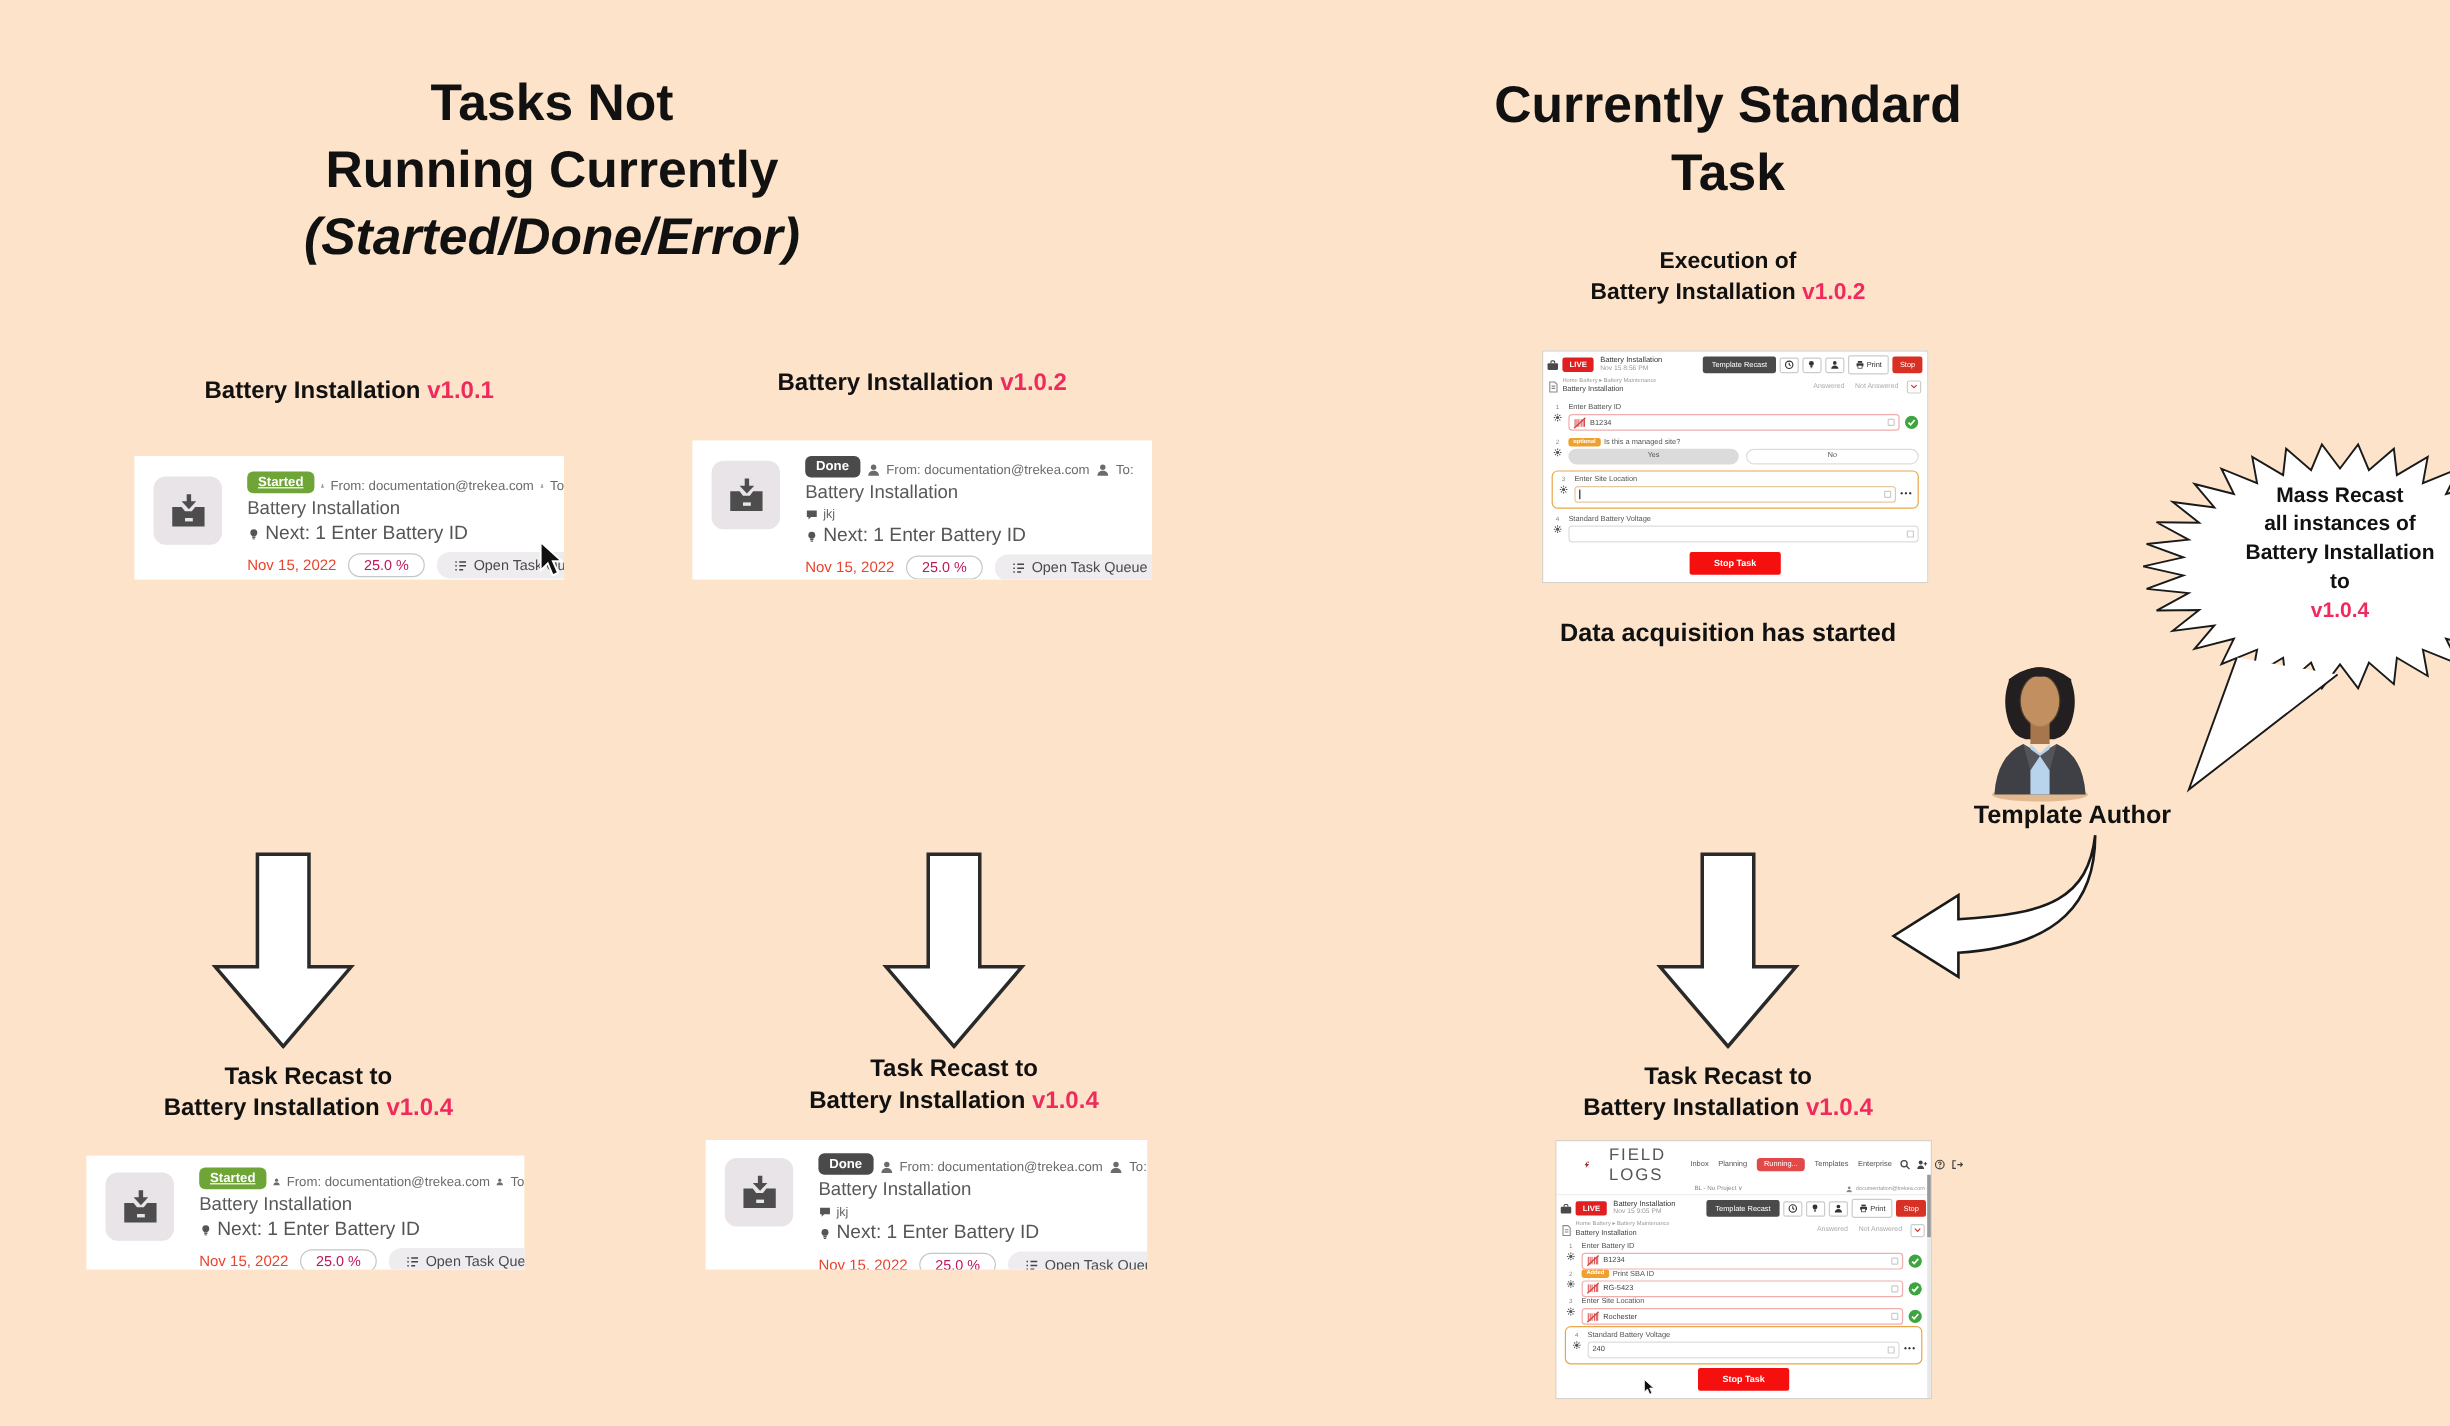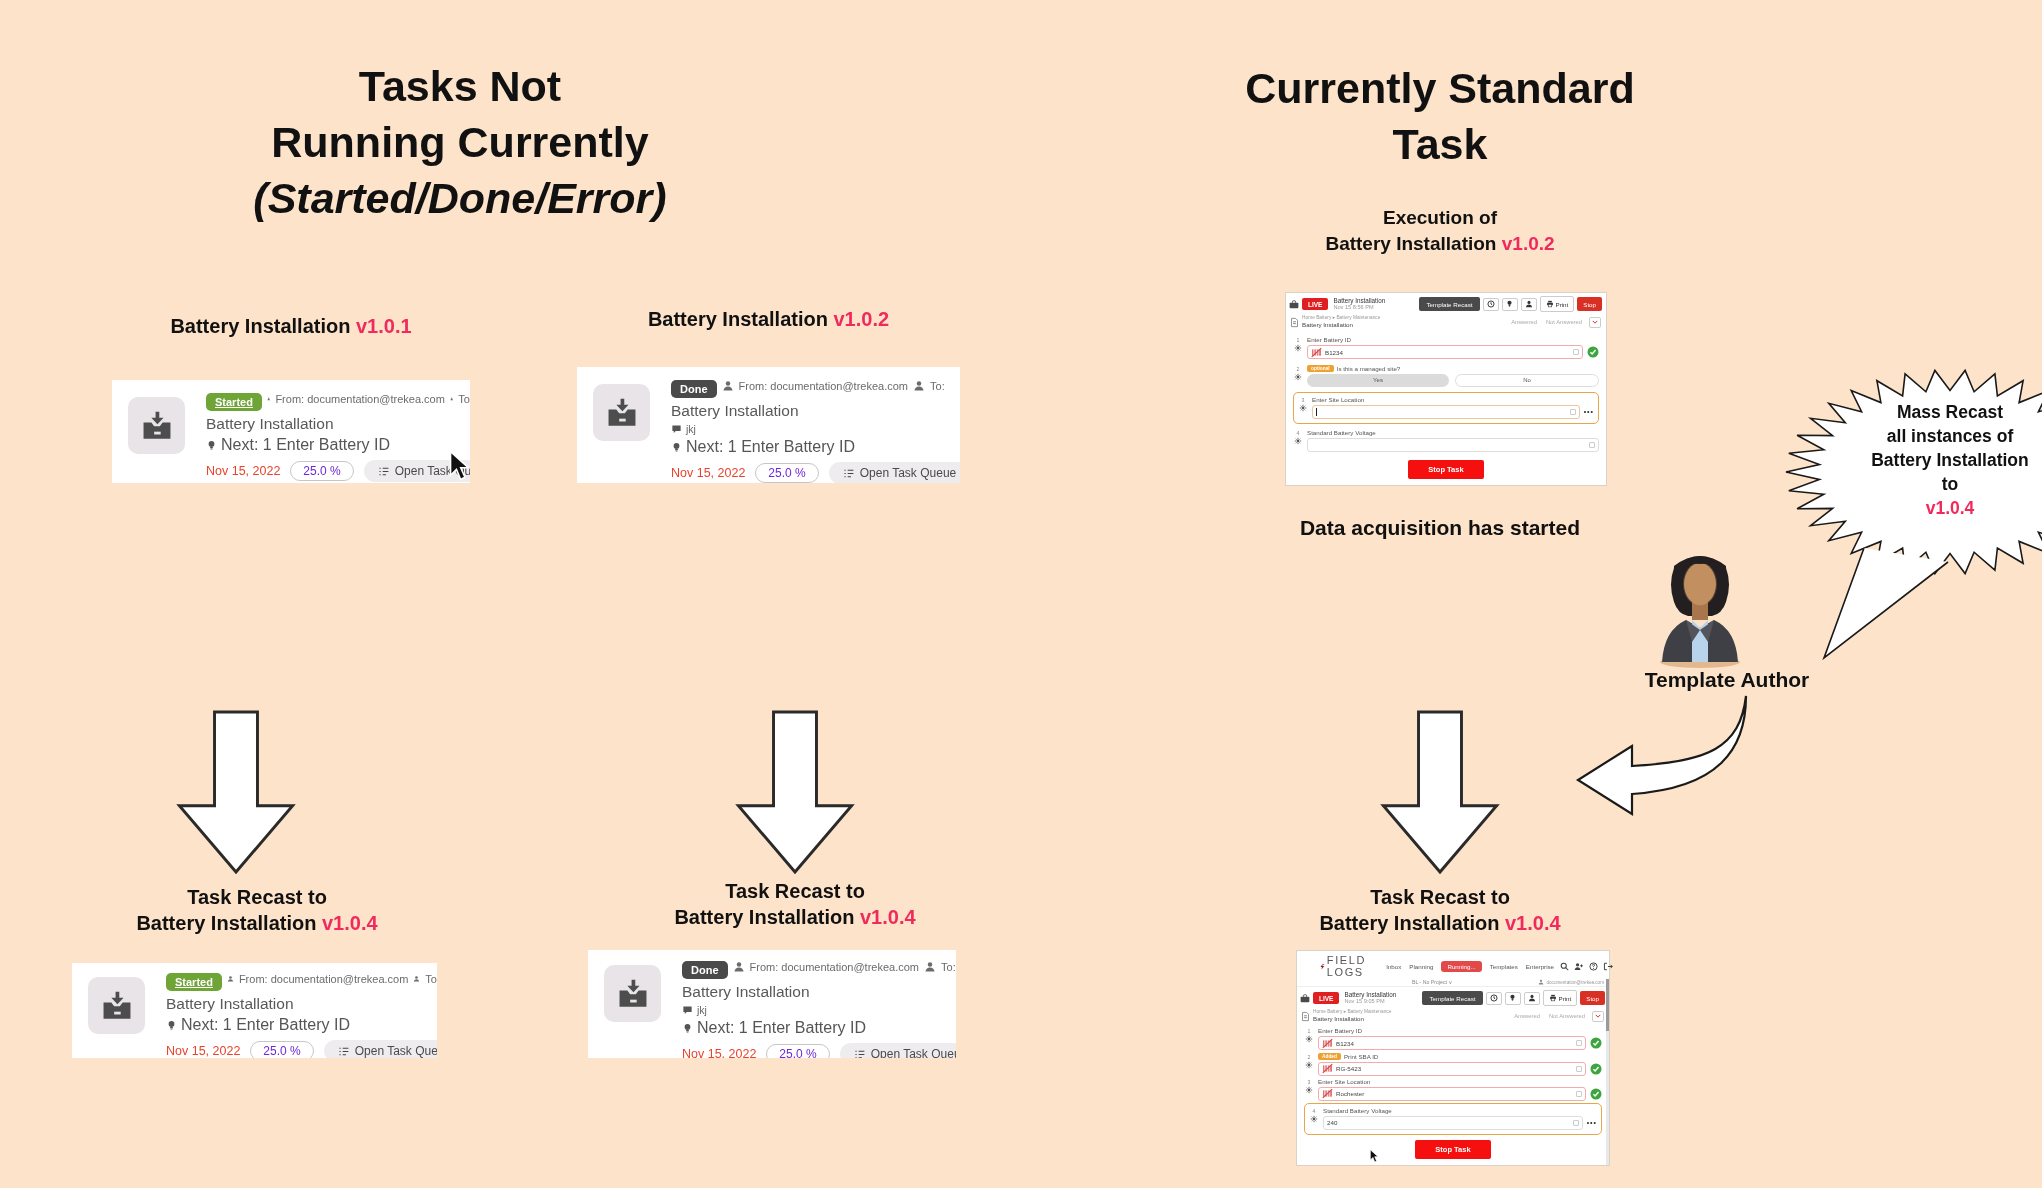--- a/index.html
+++ b/index.html
@@ -14,30 +14,30 @@
   .big-title .italic { font-style:italic; }
   .sub-title { text-align:center; font-weight:700; font-size:20px; line-height:26px; color:#111; }
   .card-label { text-align:center; font-weight:700; font-size:20px; color:#111; }
   .recast-label { text-align:center; font-weight:700; font-size:20px; line-height:26px; color:#111; }
 
   
   .task-card { background:#fff; display:flex; padding:13px 0 13px 16px; overflow:hidden; }
   .tc-icon { width:57px; height:57px; background:#E8E4E7; border-radius:10px; flex:0 0 57px;
              display:flex; align-items:center; justify-content:center; margin-top:4px; }
   .tc-body { margin-left:21px; flex:1; min-width:0; white-space:nowrap; }
-  .tc-row1 { display:flex; align-items:flex-start; gap:5px; font-size:11px; color:#6b6b6b; margin-bottom:4px; }
+  .tc-row1 { display:flex; align-items:flex-end; gap:5px; font-size:11px; color:#6b6b6b; margin-bottom:4px; }
   .badge { color:#fff; font-weight:700; font-size:11px; padding:3px 9px; border-radius:5px; }
   .badge-started { background:#6FA437;text-decoration:underline; }
   .badge-done { background:#4A4A4A; }
   .tc-title { font-size:15.5px; color:#595959; margin-bottom:3px; }
   .tc-comment { display:flex; align-items:center; gap:4px; font-size:10.5px; color:#666; margin-bottom:3px; }
   .tc-next { display:flex; align-items:center; gap:4px; font-size:16px; color:#555; margin-bottom:6px;text-align:right; }
   .tc-row4 { display:flex; align-items:center; gap:10px; }
   .tc-date { color:#E8432C; font-size:12.5px; }
-  .tc-progress { border:1.5px solid #C6C6C6; border-radius:13px; padding:2px 12px; font-size:12px; color:#6d28d9; }
+  .tc-progress { border:1.5px solid #C6C6C6; border-radius:13px; padding:2px 12px; font-size:12px; color:#be185d; }
   .tc-queue { background:#EFECEF; border-radius:14px; padding:4px 13px; font-size:12px; color:#4a4a4a;
               display:inline-flex; align-items:center; gap:5px; }
 
   
   .block-arrow svg { display:block; }
 
   
   .bubble-text { position:absolute; text-align:center; font-weight:700; font-size:17.5px; line-height:24px; color:#111; }
 
   
@@ -75,21 +75,21 @@
   .yesno { display:flex; gap:6px; }
   .pill { flex:1; height:13px; border-radius:8px; display:flex; align-items:center; justify-content:center; font-size:6px; color:#555; }
   .pill-yes { background:#DBDBDB; }
   .pill-no { border:1px solid #ddd; background:#fff; }
   .stoprow { display:flex; justify-content:center; padding:3px 0 6px 0; }
   .stoptask { background:#F50F0F; color:#fff; font-weight:700; font-size:7.5px; padding:5px 20px; border-radius:2px; }
 
   
   .fl-head { border-bottom:1px solid #eee; padding:3px 5px 1px 5px; }
   .fl-row1 { display:flex; align-items:center; gap:6px; }
-  .fl-logo { display:flex; align-items:center; gap:2px; font-size:11px; letter-spacing:1.6px; color:#555; margin-left:18px; }
+  .fl-logo { display:flex; align-items:center; gap:16px; font-size:14px; letter-spacing:1.6px; color:#555; margin-left:18px; }
   .fl-nav { display:flex; align-items:center; gap:8px; margin-left:10px; font-size:6.2px; color:#555; }
   .fl-running { background:#E24A4A; color:#fff; padding:2px 6px; border-radius:3px; }
   .fl-icons { display:flex; align-items:center; gap:5px; margin-left:auto; }
   .fl-row2 { display:flex; align-items:center; margin-top:1px; }
   .fl-project { font-size:5.2px; color:#888; margin-left:110px; }
   .fl-email { font-size:4.6px; color:#999; margin-left:auto; display:flex; align-items:center; gap:2px; }
   .scrollbar { position:absolute; right:0; top:28px; bottom:0; width:3px; background:#e8e8e8; }
   .scrollthumb { position:absolute; right:0; top:0; width:3px; height:52px; background:#9a9a9a; }
 
   .author-label { text-align:center; font-weight:700; font-size:21px; color:#111; }

